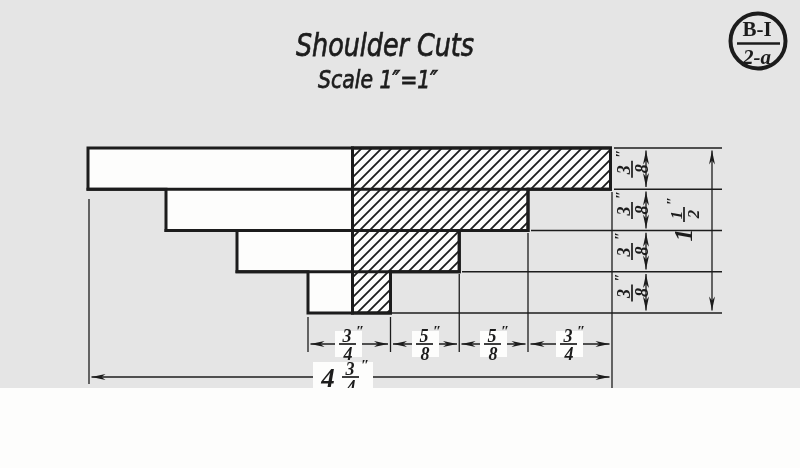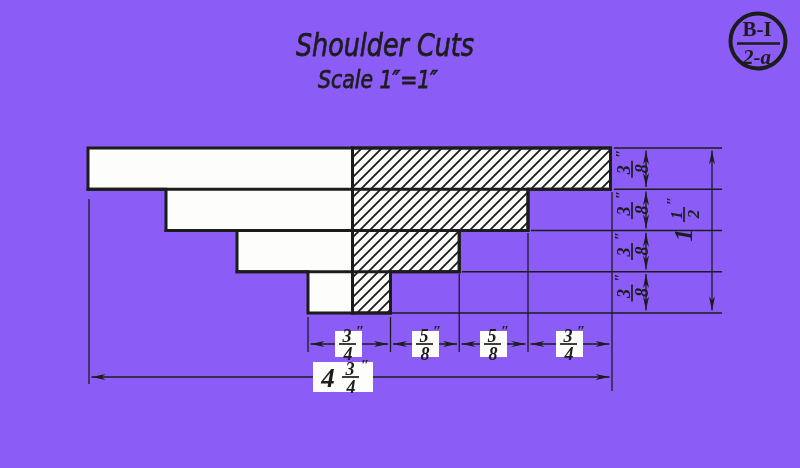--- a/index.html
+++ b/index.html
@@ -1,16 +1,16 @@
 <!DOCTYPE html>
 <html><head>
 <meta charset="utf-8">
 <style>
   html,body{margin:0;padding:0;background:#fdfdfc;}
-  .sheet{position:relative;width:800px;height:468px;background:#8b5cf6;overflow:hidden;}
+  .sheet{position:relative;width:800px;height:388px;background:#e5e5e5;overflow:hidden;}
   svg{display:block;}
   text{font-family:"Liberation Serif", serif;fill:#1c1c1c;}
   .hand{font-style:italic;font-weight:bold;}
   .hand2{font-family:"DejaVu Sans",sans-serif;font-style:italic;font-weight:normal;stroke:#1c1c1c;stroke-width:0.75;paint-order:stroke;}
   .ink{stroke:#1c1c1c;}
 </style>
 </head>
 <body>
 
 <div class="sheet">

